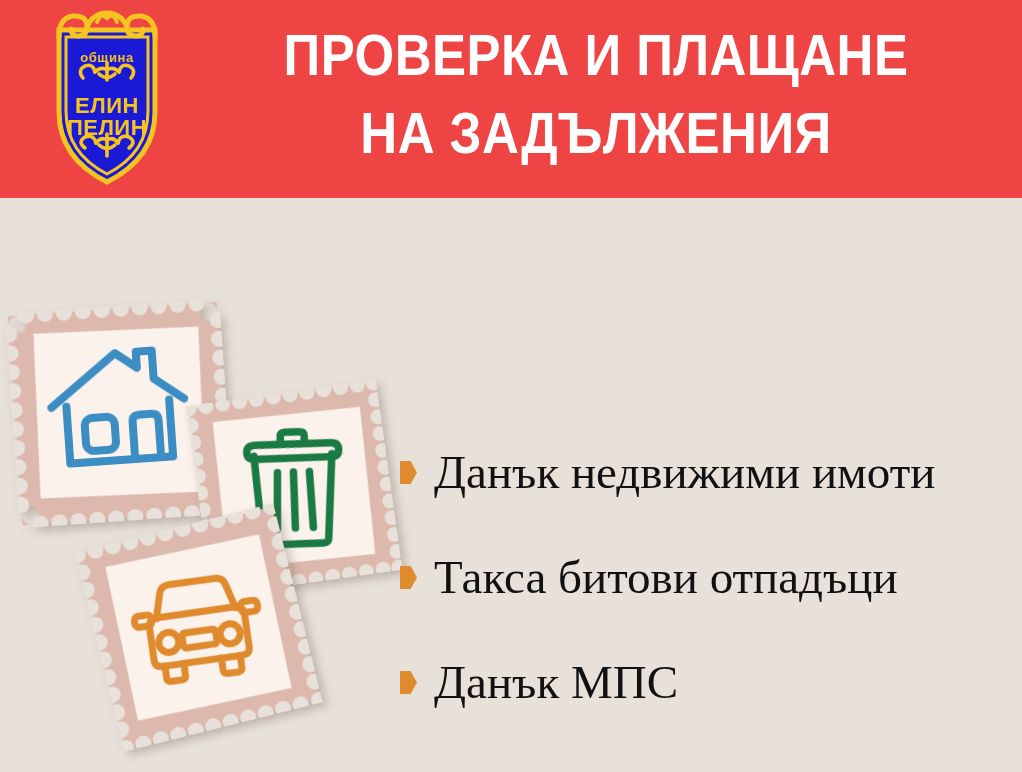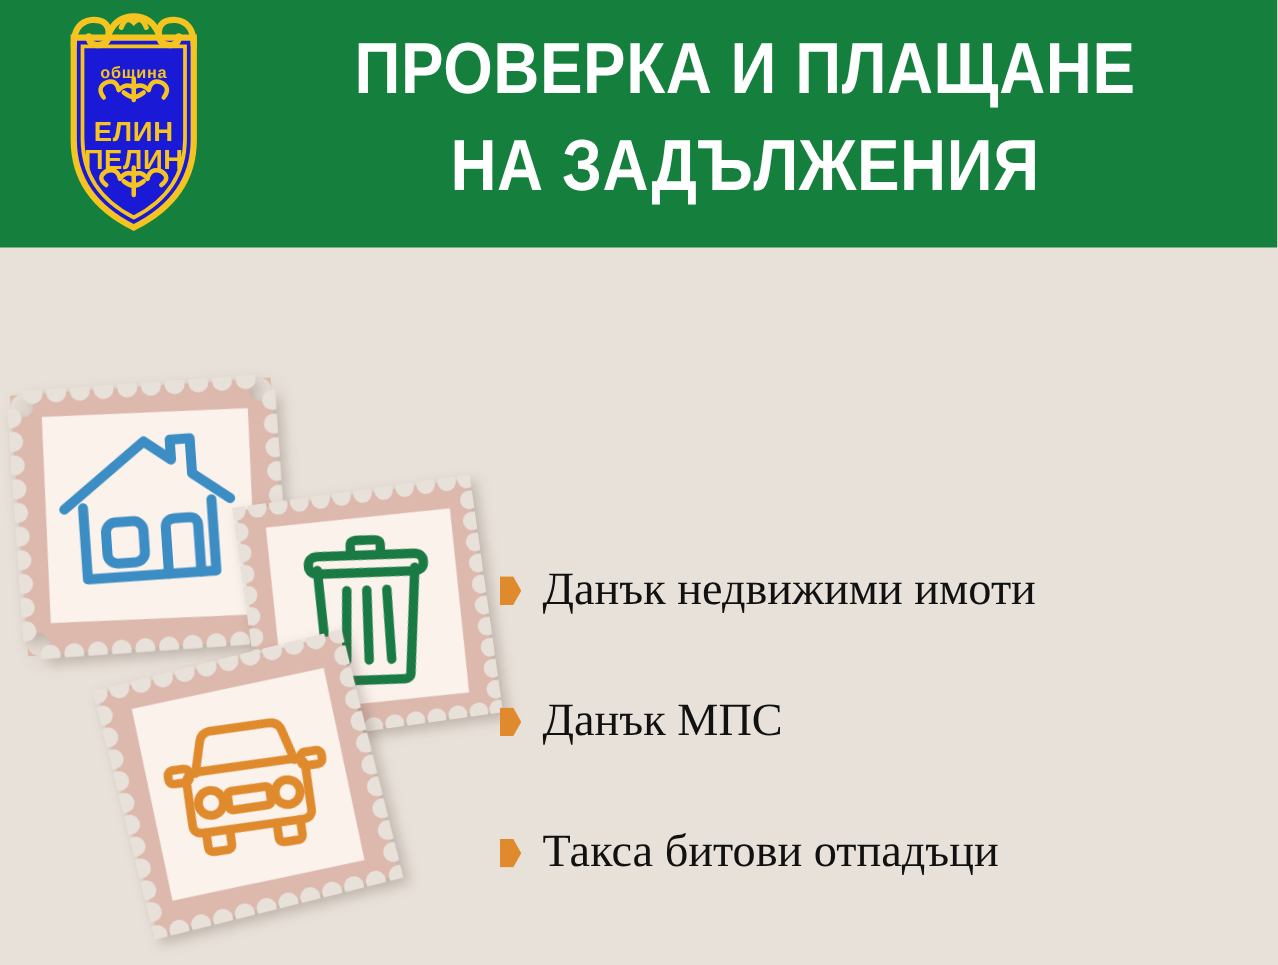--- a/index.html
+++ b/index.html
@@ -24,21 +24,21 @@
     overflow: hidden;
   }
 
   
   .header {
     position: absolute;
     left: 0;
     top: 0;
     width: 1022px;
     height: 198px;
-    background: #15803d;
+    background: #ef4444;
     z-index: 2;
   }
 
   .crest {
     position: absolute;
     left: 37px;
     top: 8px;
     width: 140px;
     height: 182px;
   }
@@ -168,21 +168,21 @@
   .bullet {
     flex: 0 0 auto;
     width: 17px;
     height: 23px;
     margin-right: 17px;
     background: #e08a2e;
     clip-path: polygon(0% 0%, 62% 0%, 100% 50%, 62% 100%, 0% 100%);
   }
   .item-label {
     font-family: "Liberation Serif", "DejaVu Serif", serif;
-    font-size: 37px;
+    font-size: 47px;
     color: #111111;
     line-height: 1.05;
     white-space: nowrap;
   }
 </style>
 </head>
 <body>
 
 <div id="poster">
 
@@ -431,22 +431,22 @@
 
   <div class="list">
 
     <div class="list-item">
       <span class="bullet"></span>
       <span class="item-label">Данък недвижими имоти</span>
     </div>
 
     <div class="list-item">
       <span class="bullet"></span>
-      <span class="item-label">Данък МПС</span>
+      <span class="item-label">Такса битови отпадъци</span>
     </div>
 
     <div class="list-item">
       <span class="bullet"></span>
-      <span class="item-label">Такса битови отпадъци</span>
+      <span class="item-label">Данък МПС</span>
     </div>
   </div>
 
 </div>
 
 </body></html>

